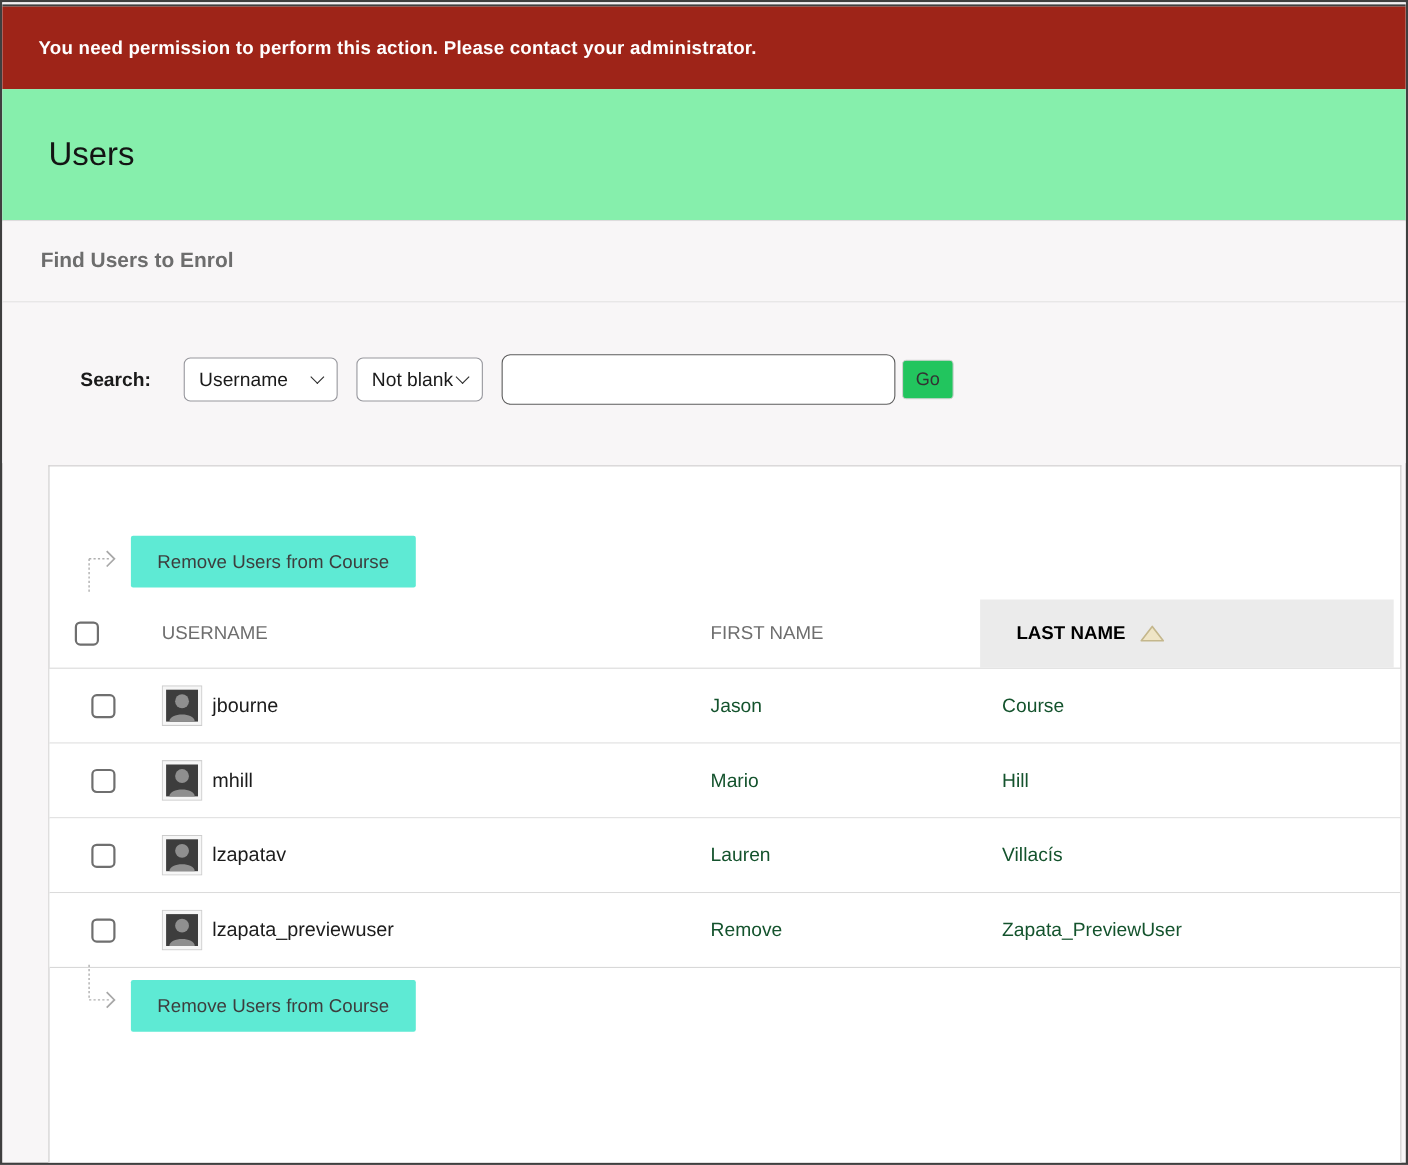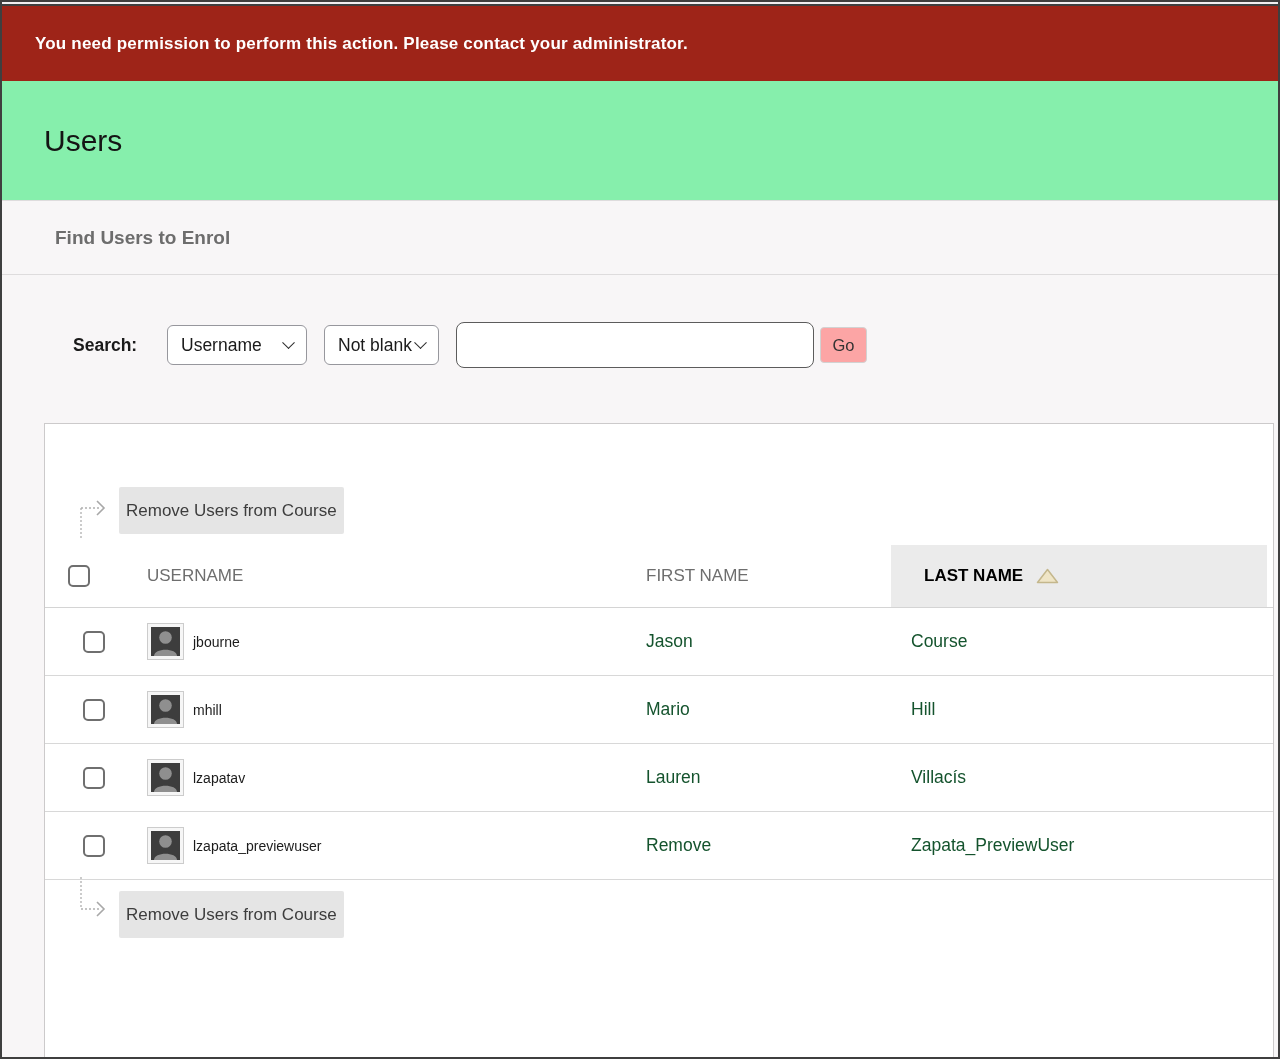--- a/index.html
+++ b/index.html
@@ -26,21 +26,21 @@
     height: 120px; background: #86efac;
     display: flex; align-items: center;
     padding-left: 42px;
     border-bottom: 1px solid #dedcdd;
   }
   .page-title { font-size: 30px; font-weight: 400; color: #141414; }
 
   .subheader {
     height: 74px; background: #f8f6f7;
     display: flex; align-items: center;
-    padding-left: 53px;
+    padding-left: 35px;
     border-bottom: 1px solid #dedcdd;
   }
   .subheader-text { font-size: 19px; font-weight: 700; color: #6d6d6d; }
 
   .search-section { height: 146px; background: #f8f6f7; position: relative; }
   .search-row {
     position: absolute; left: 71px; top: 47px;
     display: flex; align-items: center;
   }
   .search-label { width: 94px; font-size: 17.5px; font-weight: 700; color: #1a1a1a; }
@@ -59,36 +59,36 @@
     transform: rotate(45deg) translate(-2px, -2px);
   }
   .search-input {
     width: 358px; height: 46px;
     border: 1.5px solid #5c5c5c; border-radius: 8px;
     background: #ffffff; margin-right: 6px;
     font-size: 17px; padding: 0 12px; color: #1a1a1a;
   }
   .go-button {
     width: 47px; height: 36px;
-    background: #fca5a5; border: 1px solid #d2d2d2; border-radius: 4px;
+    background: #22c55e; border: 1px solid #d2d2d2; border-radius: 4px;
     font-size: 16.5px; color: #333333; font-family: inherit;
     cursor: pointer;
   }
 
   .table-panel {
     position: absolute; left: 42px; top: 421px; right: 4px; bottom: 0;
     background: #ffffff;
     border: 1px solid #cccacb; border-bottom: none;
     padding-top: 63px;
   }
   .action-bar { margin-left: 74px; position: relative; height: 47px; width: 400px; }
   .action-bar.bottom { margin-top: 11px; }
   .remove-button {
-    height: 47px; padding: 0 7px;
-    background: #e5e5e5; border: none; border-radius: 2px;
+    height: 47px; padding: 0 24px;
+    background: #5eead4; border: none; border-radius: 2px;
     font-size: 17px; color: #3d3d3d; font-family: inherit;
     cursor: pointer;
   }
   .arrow-icon { position: absolute; left: -39px; }
   .arrow-icon.top { top: 10px; }
   .arrow-icon.bottom { top: -16px; }
 
   .grid-row {
     display: grid;
     grid-template-columns: 102px 499px 245px 1fr;
@@ -102,21 +102,21 @@
     background: #ebebeb; margin-right: 6px; padding-left: 33px;
     color: #000000; font-weight: 700;
   }
   .sort-icon { margin-left: 13px; display: inline-flex; }
 
   .trow { height: 68px; border-bottom: 1px solid #d8d8d8; background: #ffffff; }
   .td-check { padding-left: 38px; }
   .td-user { gap: 9px; }
   .td-last { padding-left: 20px; }
   .cell-text { font-size: 17.5px; color: #14532d; }
-  .username-text { font-size: 14px; color: #1c1c1c; }
+  .username-text { font-size: 18px; color: #1c1c1c; }
 
   .checkbox {
     width: 22px; height: 22px; background: #ffffff;
     border: 2px solid #6f6f6f; border-radius: 5px;
     cursor: pointer;
   }
   .avatar { width: 37px; height: 37px; display: block; }
 </style>
 </head>
 <body>

